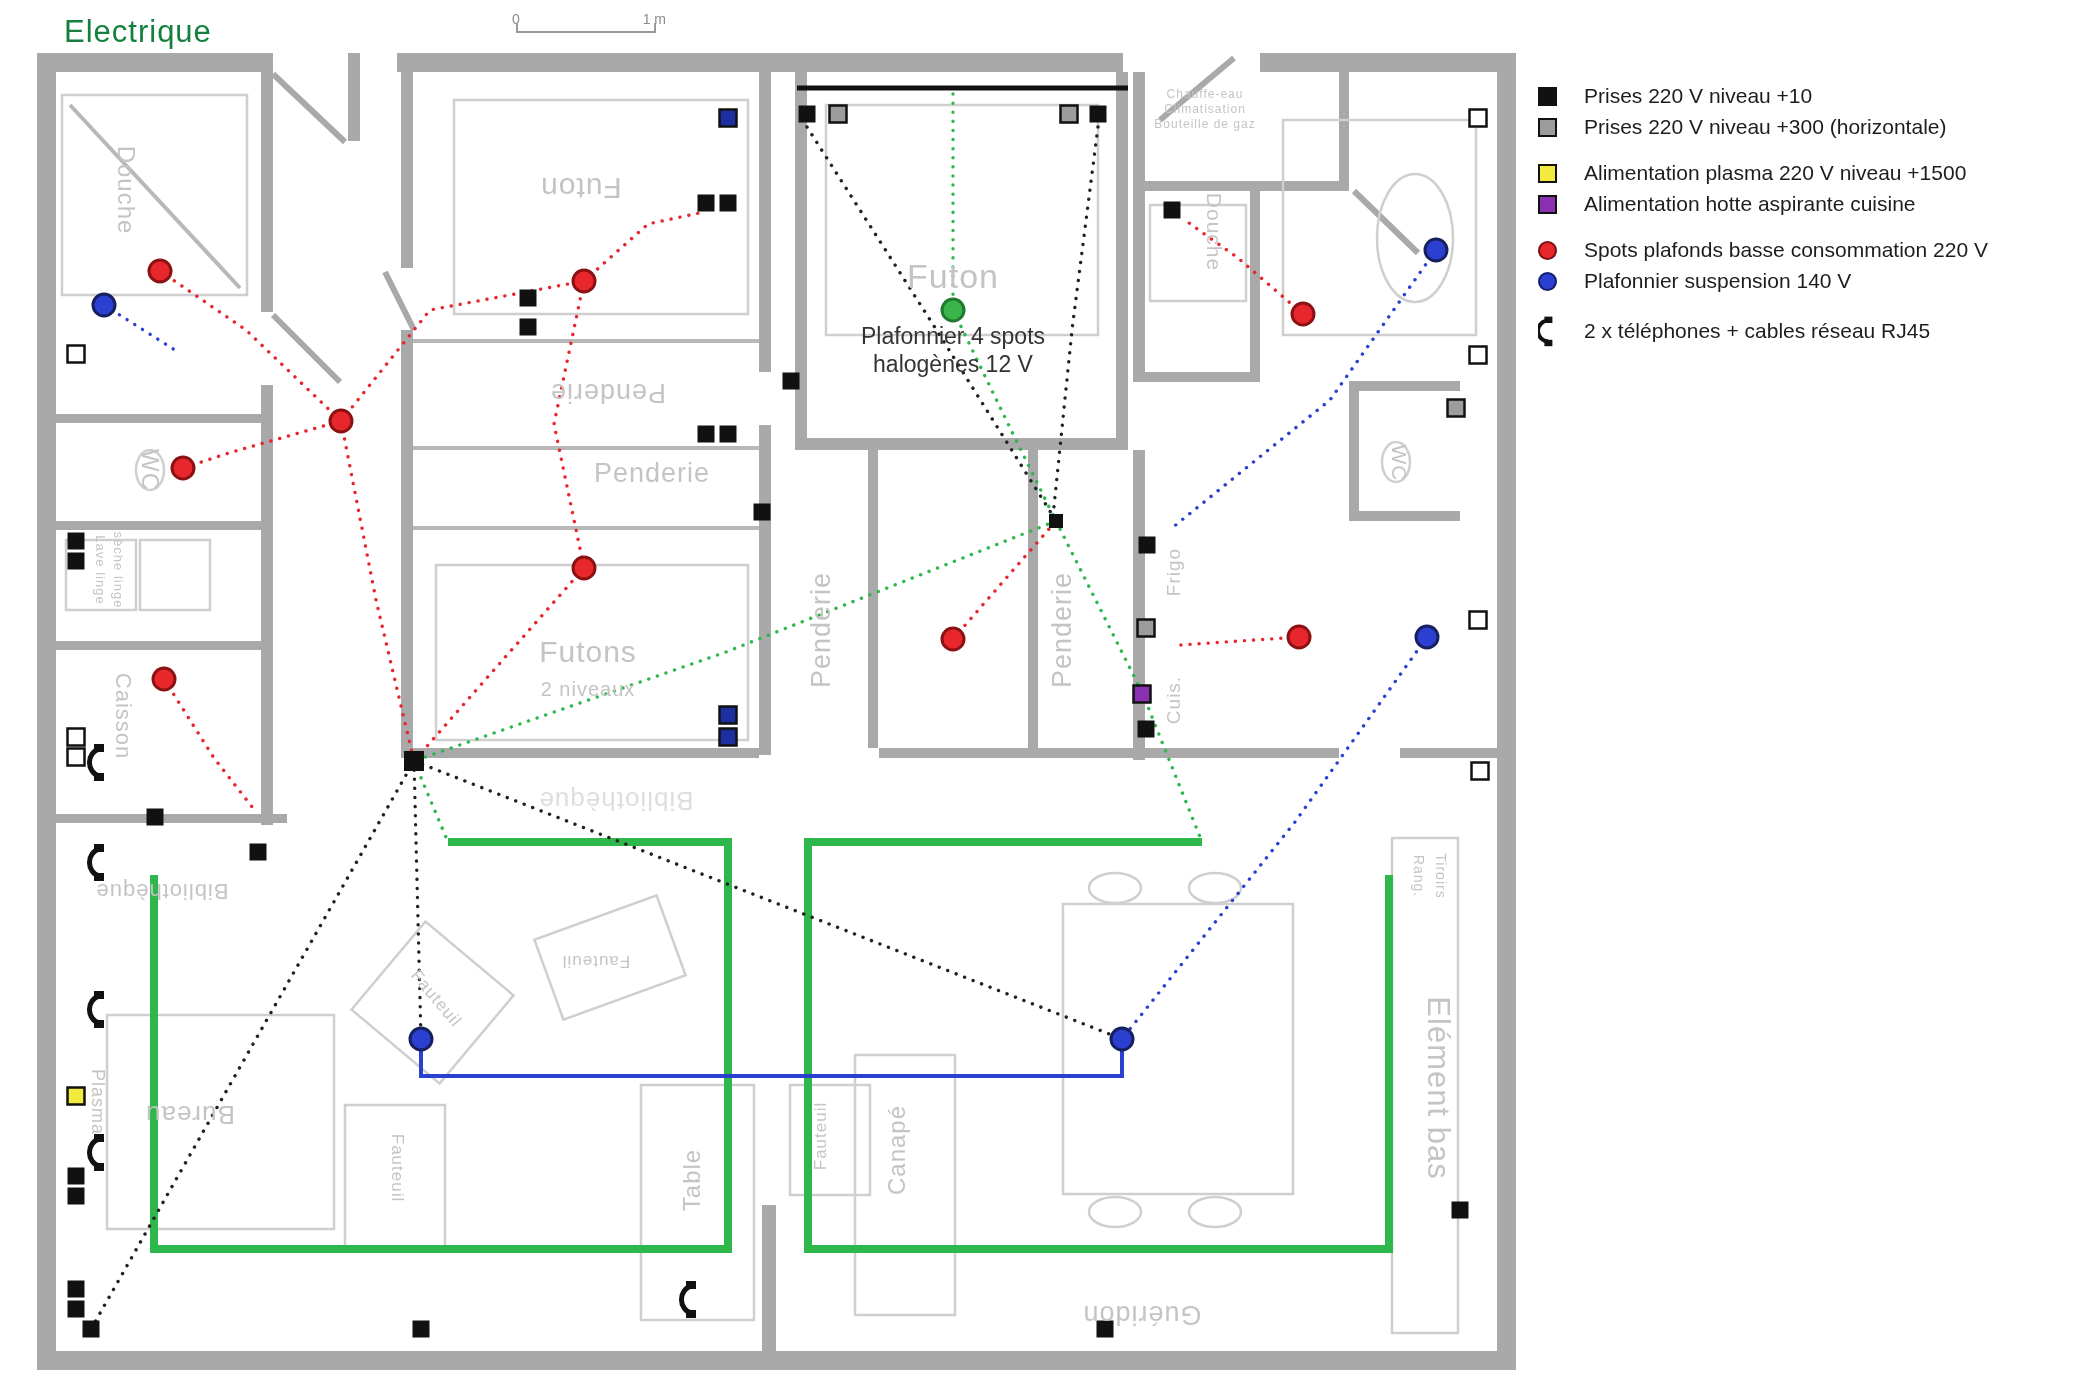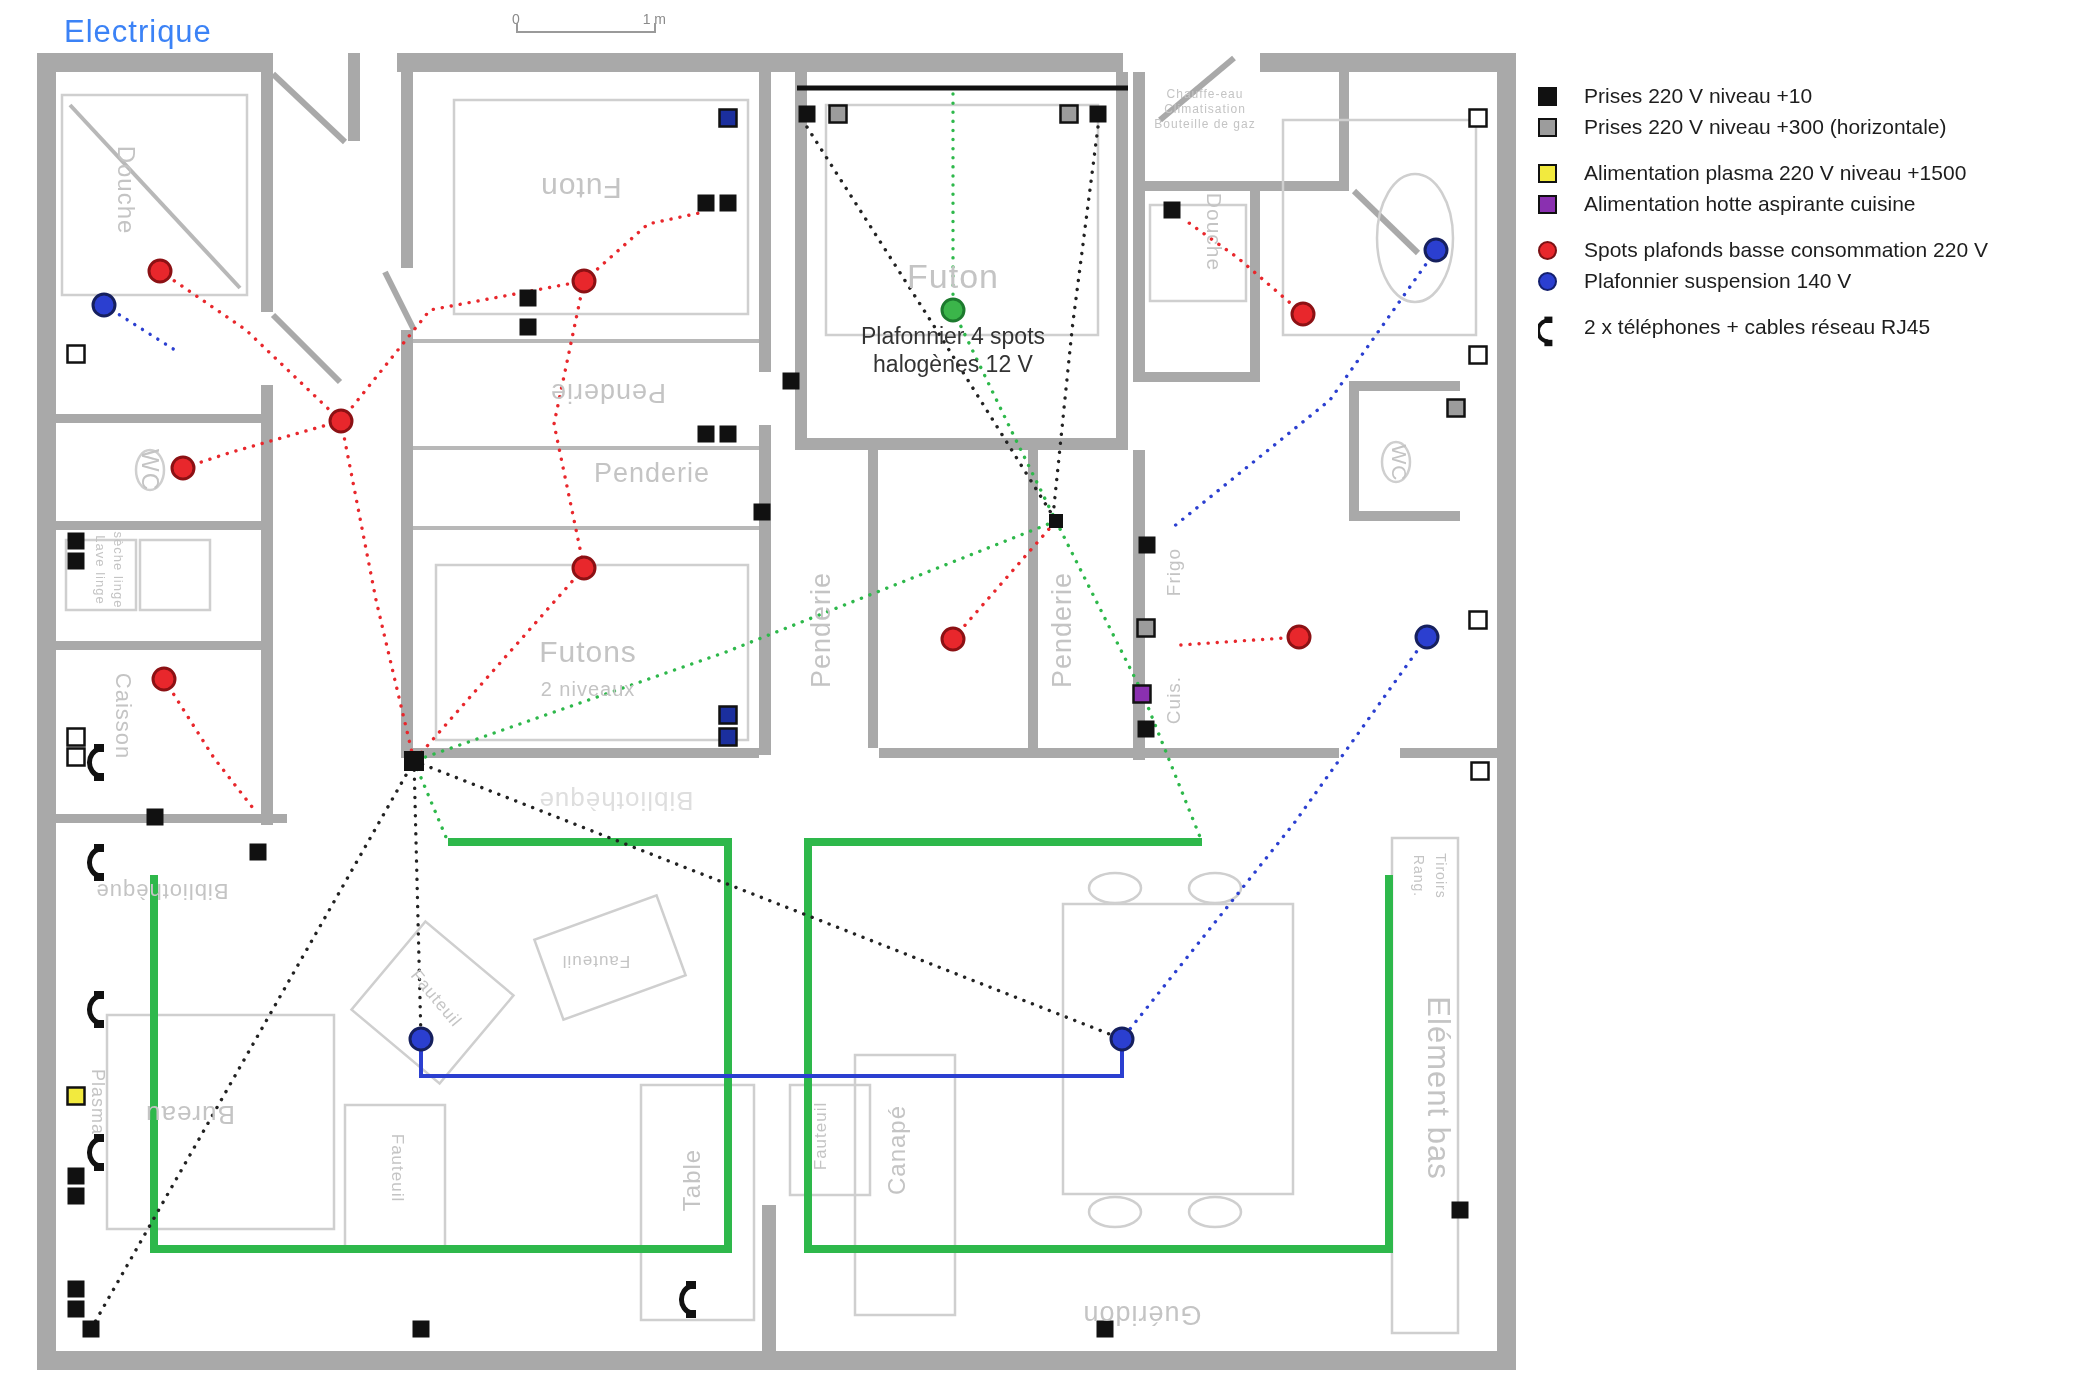--- a/index.html
+++ b/index.html
@@ -1,25 +1,25 @@
 <!DOCTYPE html>
 <html><head>
 <meta charset="utf-8">
 <style>
   html,body{margin:0;padding:0}
   body{width:2084px;height:1385px;position:relative;background:#ffffff;font-family:"Liberation Sans",sans-serif;overflow:hidden}
   #plan-svg{position:absolute;left:0;top:0;font-family:"Liberation Sans",sans-serif}
-  .title{position:absolute;left:62px;top:14px;font-size:31px;color:#3b82f6;border-bottom:4px solid #22c55e;padding:0 6px 3px 2px;letter-spacing:1px}
+  .title{position:absolute;left:62px;top:14px;font-size:31px;color:#15803d;border-bottom:4px solid #22c55e;padding:0 6px 3px 2px;letter-spacing:1px}
   .scalebar{position:absolute;left:516px;top:16px;width:140px;height:22px}
   .scalebar .bar{position:absolute;left:0;right:0;top:15px;border-top:2px solid #9a9a9a}
   .scalebar .tick{position:absolute;top:7px;width:2px;height:10px;background:#9a9a9a}
   .scalebar .lab{position:absolute;top:-5px;font-size:14px;color:#8a8a8a}
   .legend{position:absolute;left:1538px;top:84px;width:546px}
   .lgroup{margin-bottom:21px}
-  .lrow{display:flex;margin-bottom:6px;min-height:25px}
+  .lrow{display:flex;align-items:center;margin-bottom:6px;min-height:25px}
   .swc{flex:0 0 46px;display:flex;align-items:center}
   .shape{display:inline-block;box-sizing:border-box}
   .square-black{width:19px;height:19px;background:#111}
   .square-gray{width:19px;height:19px;background:#9c9c9c;border:2px solid #111}
   .square-white{width:19px;height:19px;background:#fff;border:2px solid #111}
   .square-yellow{width:19px;height:19px;background:#f2ea3e;border:2px solid #111}
   .square-blue{width:19px;height:19px;background:#1b2f9e;border:2px solid #111}
   .square-purple{width:19px;height:19px;background:#8a30b0;border:2px solid #111}
   .rail-line{width:38px;height:7px;background:#2eb84b}
   .dot-green{width:19px;height:19px;border-radius:50%;background:#3bb54a;border:2px solid #1d7a2e}

